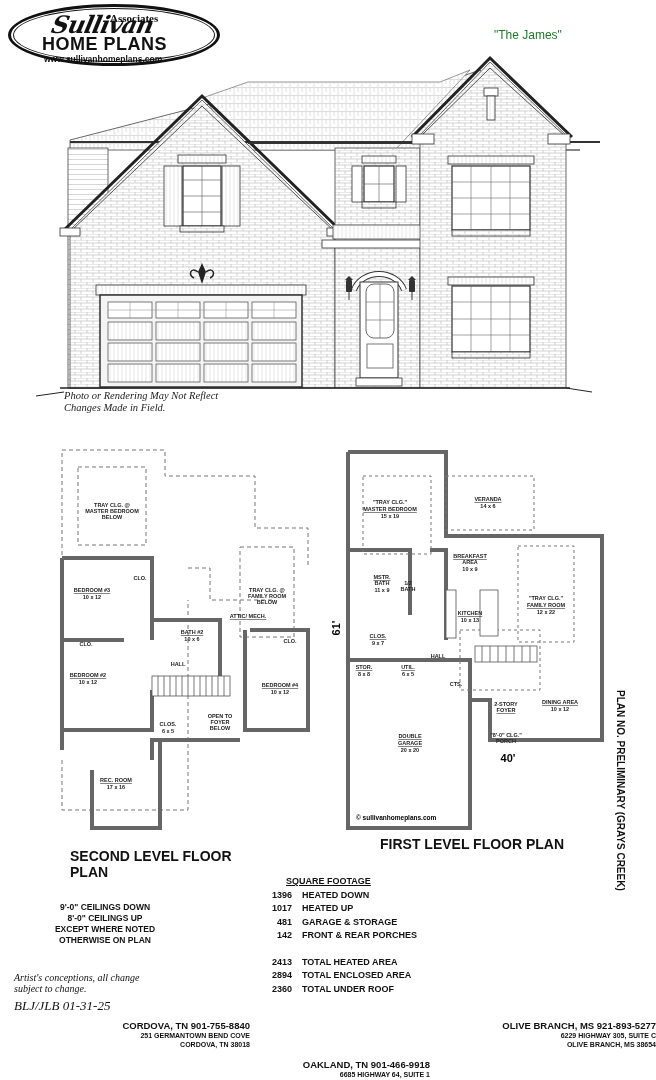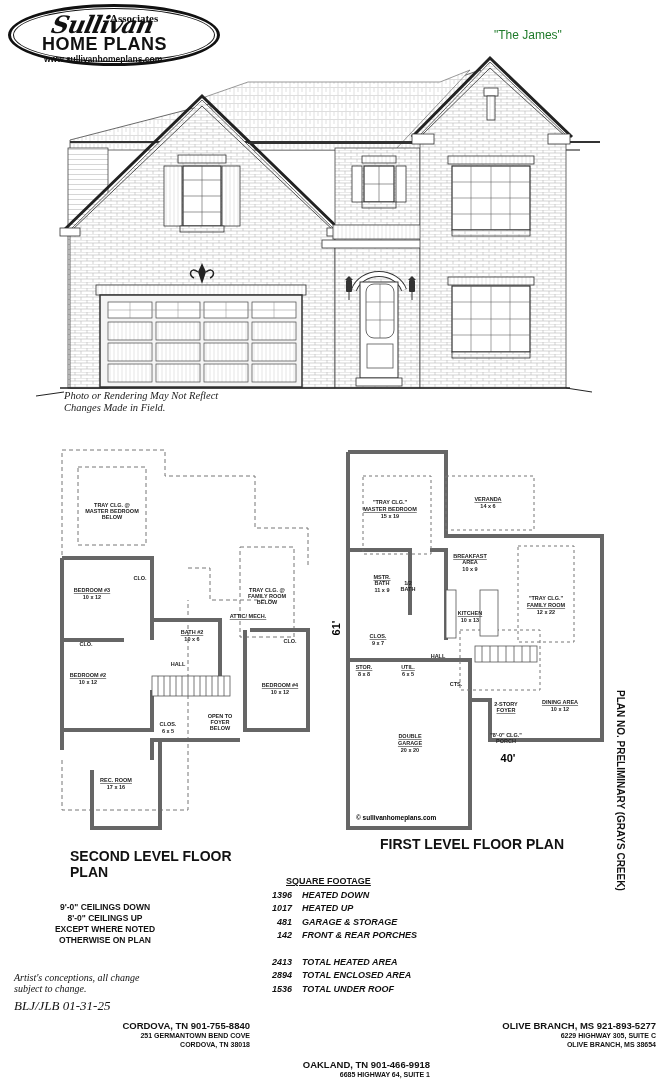--- a/index.html
+++ b/index.html
@@ -11,21 +11,21 @@
   .logo-assoc { position:absolute; left:102px; top:8px; font-family:"Liberation Serif", serif; font-size:11px; font-weight:bold;text-align:right; }
   .logo-script { position:absolute; left:44px; top:6px; font-family:"DejaVu Serif", serif; font-style:italic; font-weight:bold; font-size:24px; letter-spacing:-1px; transform:skewX(-12deg); }
   .logo-main { position:absolute; left:34px; top:30px; font-size:18px; font-weight:bold; letter-spacing:0.5px; }
   .logo-url { position:absolute; left:36px; top:50px; font-size:8.5px; font-weight:bold; }
   .title { left:494px; top:28px; font-size:12px; color:#1f7a2a; }
   .disclaimer { left:64px; top:390px; font-family:"Liberation Serif", serif; font-style:italic; font-size:10.5px; line-height:12px; color:#222; }
   .plan-label { font-size:14px; font-weight:bold; }
   .notes { left:40px; top:902px; width:130px; font-size:8.5px; font-weight:bold; text-align:center; line-height:11px; }
   .sqft { left:258px; top:875px; font-size:9px; font-weight:bold; line-height:13.5px; }
   .sqft-title { text-decoration:underline; margin-left:28px; }
-  .sqft-row { display:flex;font-style:italic; }
+  .sqft-row { display:flex; }
   .sqft-num { width:34px; text-align:right; margin-right:10px; }
   .artist { left:14px; top:972px; font-family:"Liberation Serif", serif; font-style:italic; font-size:10px; line-height:11px; }
   .artist-code { left:14px; top:998px; font-family:"Liberation Serif", serif; font-style:italic; font-size:13px; }
   .office { top:1020px; text-align:right; }
   .office-head { font-size:9.5px; font-weight:bold; }
   .office-line { font-size:7px; font-weight:bold; line-height:9px; }
   .plan-no { left:626px; top:690px; transform-origin:0 0; transform:rotate(90deg); white-space:nowrap; font-size:10px; font-weight:bold; }
   svg text { font-family:"Liberation Sans", sans-serif; }
 </style>
 </head>
@@ -315,21 +315,21 @@
   <div style="height:13px"></div>
   <div class="sqft-row">
       <span class="sqft-num">2413</span>
       <span>TOTAL HEATED AREA</span>
     </div>
   <div class="sqft-row">
       <span class="sqft-num">2894</span>
       <span>TOTAL ENCLOSED AREA</span>
     </div>
   <div class="sqft-row">
-      <span class="sqft-num">1536</span>
+      <span class="sqft-num">2360</span>
       <span>TOTAL UNDER ROOF</span>
     </div>
 </div>
 
 <div class="abs artist">
   <div>Artist's conceptions, all change</div>
   <div>subject to change.</div>
 </div>
 <div class="abs artist-code">BLJ/JLB   01-31-25</div>
 

